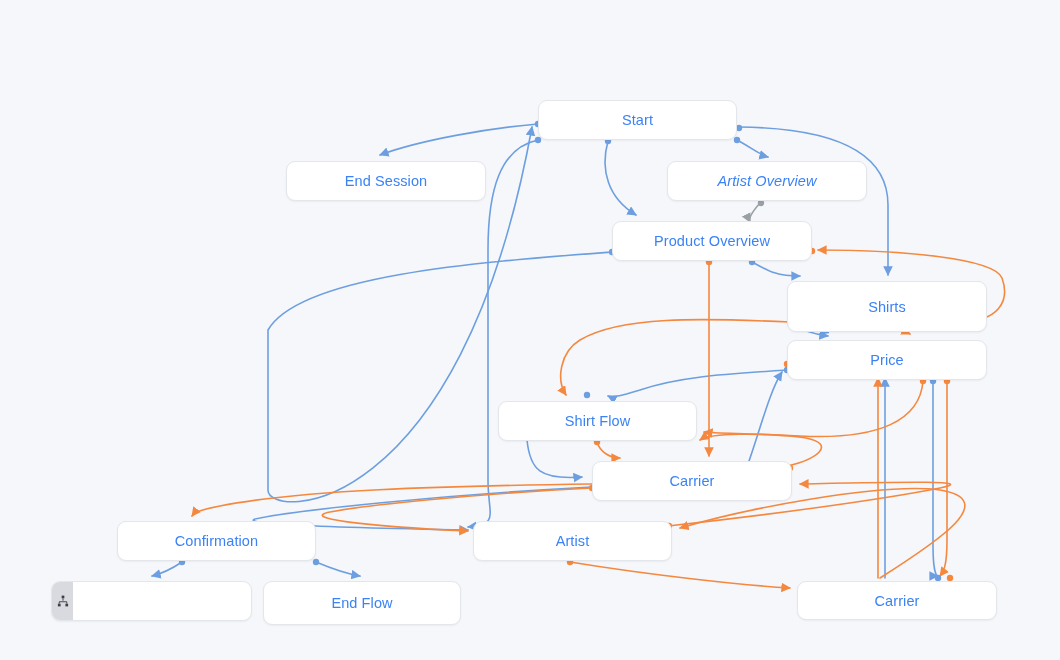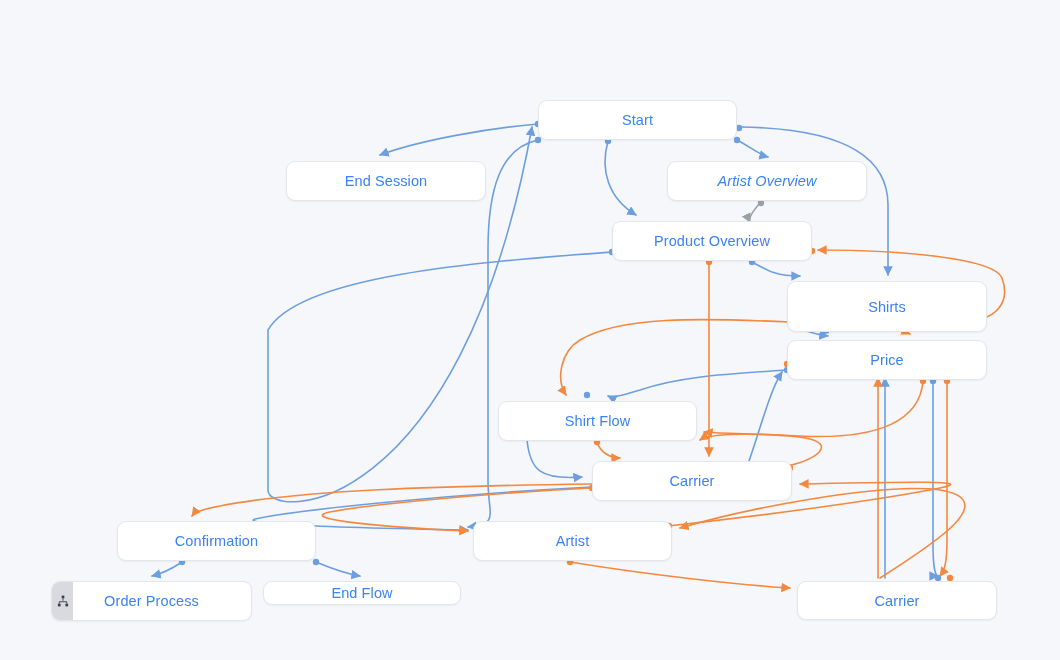--- a/index.html
+++ b/index.html
@@ -230,23 +230,22 @@
       </div>
       <div class="node has-badge" style="left: 51px; top: 581px; width: 201px; height: 40px;">
         <span class="node-badge">
           <svg width="12" height="12" viewBox="0 0 16 16" aria-hidden="true">
             <rect x="6.2" y="0.8" width="3.6" height="3.6" fill="#3c4149"></rect>
             <rect x="1.2" y="11.6" width="3.6" height="3.6" fill="#3c4149"></rect>
             <rect x="11.2" y="11.6" width="3.6" height="3.6" fill="#3c4149"></rect>
             <path d="M8,4.6 L8,7.6 M3,11.4 L3,9 L13,9 L13,11.4" stroke="#3c4149" stroke-width="1.25" fill="none"></path>
           </svg>
         </span>
-        <span class="node-label">Order Process</span>
-      </div>
-      <div class="node" style="left: 263px; top: 581px; width: 198px; height: 24px;">
+      </div>
+      <div class="node" style="left: 263px; top: 581px; width: 198px; height: 44px;">
         <span class="node-label">End Flow</span>
       </div>
       <div class="node" style="left: 797px; top: 581px; width: 200px; height: 39px;">
         <span class="node-label">Carrier</span>
       </div>
     </div>
 
 </div>
 
 </body></html>

